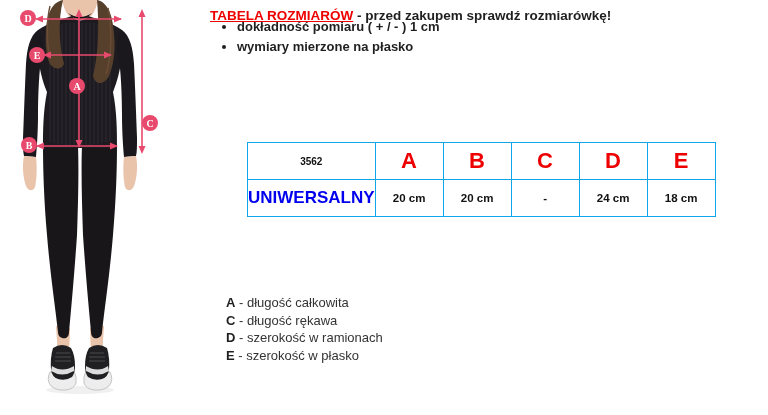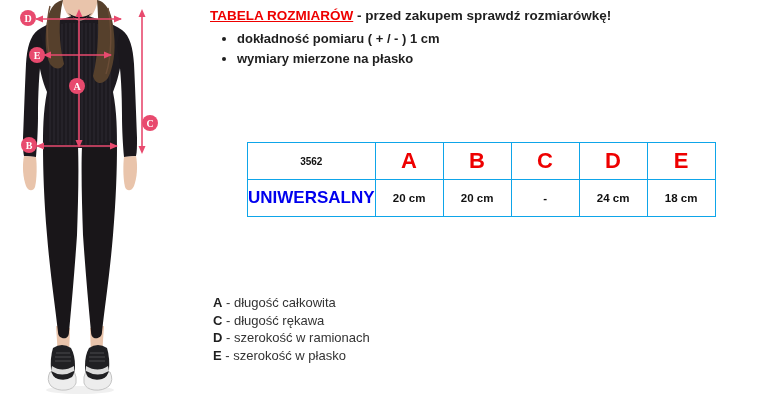--- a/index.html
+++ b/index.html
@@ -19,39 +19,39 @@
   .pk-s{stroke:var(--annotation-pink);stroke-width:1.6;fill:none;}
   .badge-text{fill:#ffffff;font-family:"Liberation Serif",serif;font-weight:bold;font-size:10px;text-anchor:middle;}
   .rib{stroke:#2e2a33;stroke-width:1;}
   
   .title-line{
     position:absolute;left:210px;top:7px;font-size:13.5px;font-weight:bold;
     color:var(--text-dark);line-height:18px;white-space:nowrap;
   }
   .title-red{color:var(--accent-red);text-decoration:underline;}
   .bullets{
-    position:absolute;left:210px;top:29px;margin:0;padding:0 0 0 27px;
+    position:absolute;left:210px;top:17px;margin:0;padding:0 0 0 27px;
     list-style:disc;color:var(--text-dark);
   }
   .bullets li{font-size:13px;font-weight:bold;line-height:20px;color:var(--text-dark);}
   
   .size-table{
     position:absolute;left:247px;top:142px;border-collapse:collapse;table-layout:fixed;
   }
   .size-table th,.size-table td{
     border:1px solid #0ea5e9;text-align:center;vertical-align:middle;padding:0;
   }
   .size-table tr{height:37px;}
   .col-code{width:87px;} .col-dim{width:68px;}
   .cell-code{font-size:10px;font-weight:bold;color:#111111;}
   .cell-dim{font-size:22px;font-weight:bold;color:var(--accent-red);}
   .cell-size-name{font-size:17px;font-weight:bold;color:var(--label-blue);}
   .cell-val{font-size:11.5px;font-weight:bold;color:#111111;}
   
-  .legend{position:absolute;left:213px;top:294px;color:#333333;}
+  .legend{position:absolute;left:226px;top:294px;color:#333333;}
   .legend-row{font-size:13px;line-height:17.6px;}
   .legend-row b{color:var(--text-dark);}
 </style>
 </head>
 <body>
 
 <div class="canvas">
 
   <div class="photo-wrap">
     <svg width="205" height="415" viewBox="0 0 205 415" xmlns="http://www.w3.org/2000/svg">

